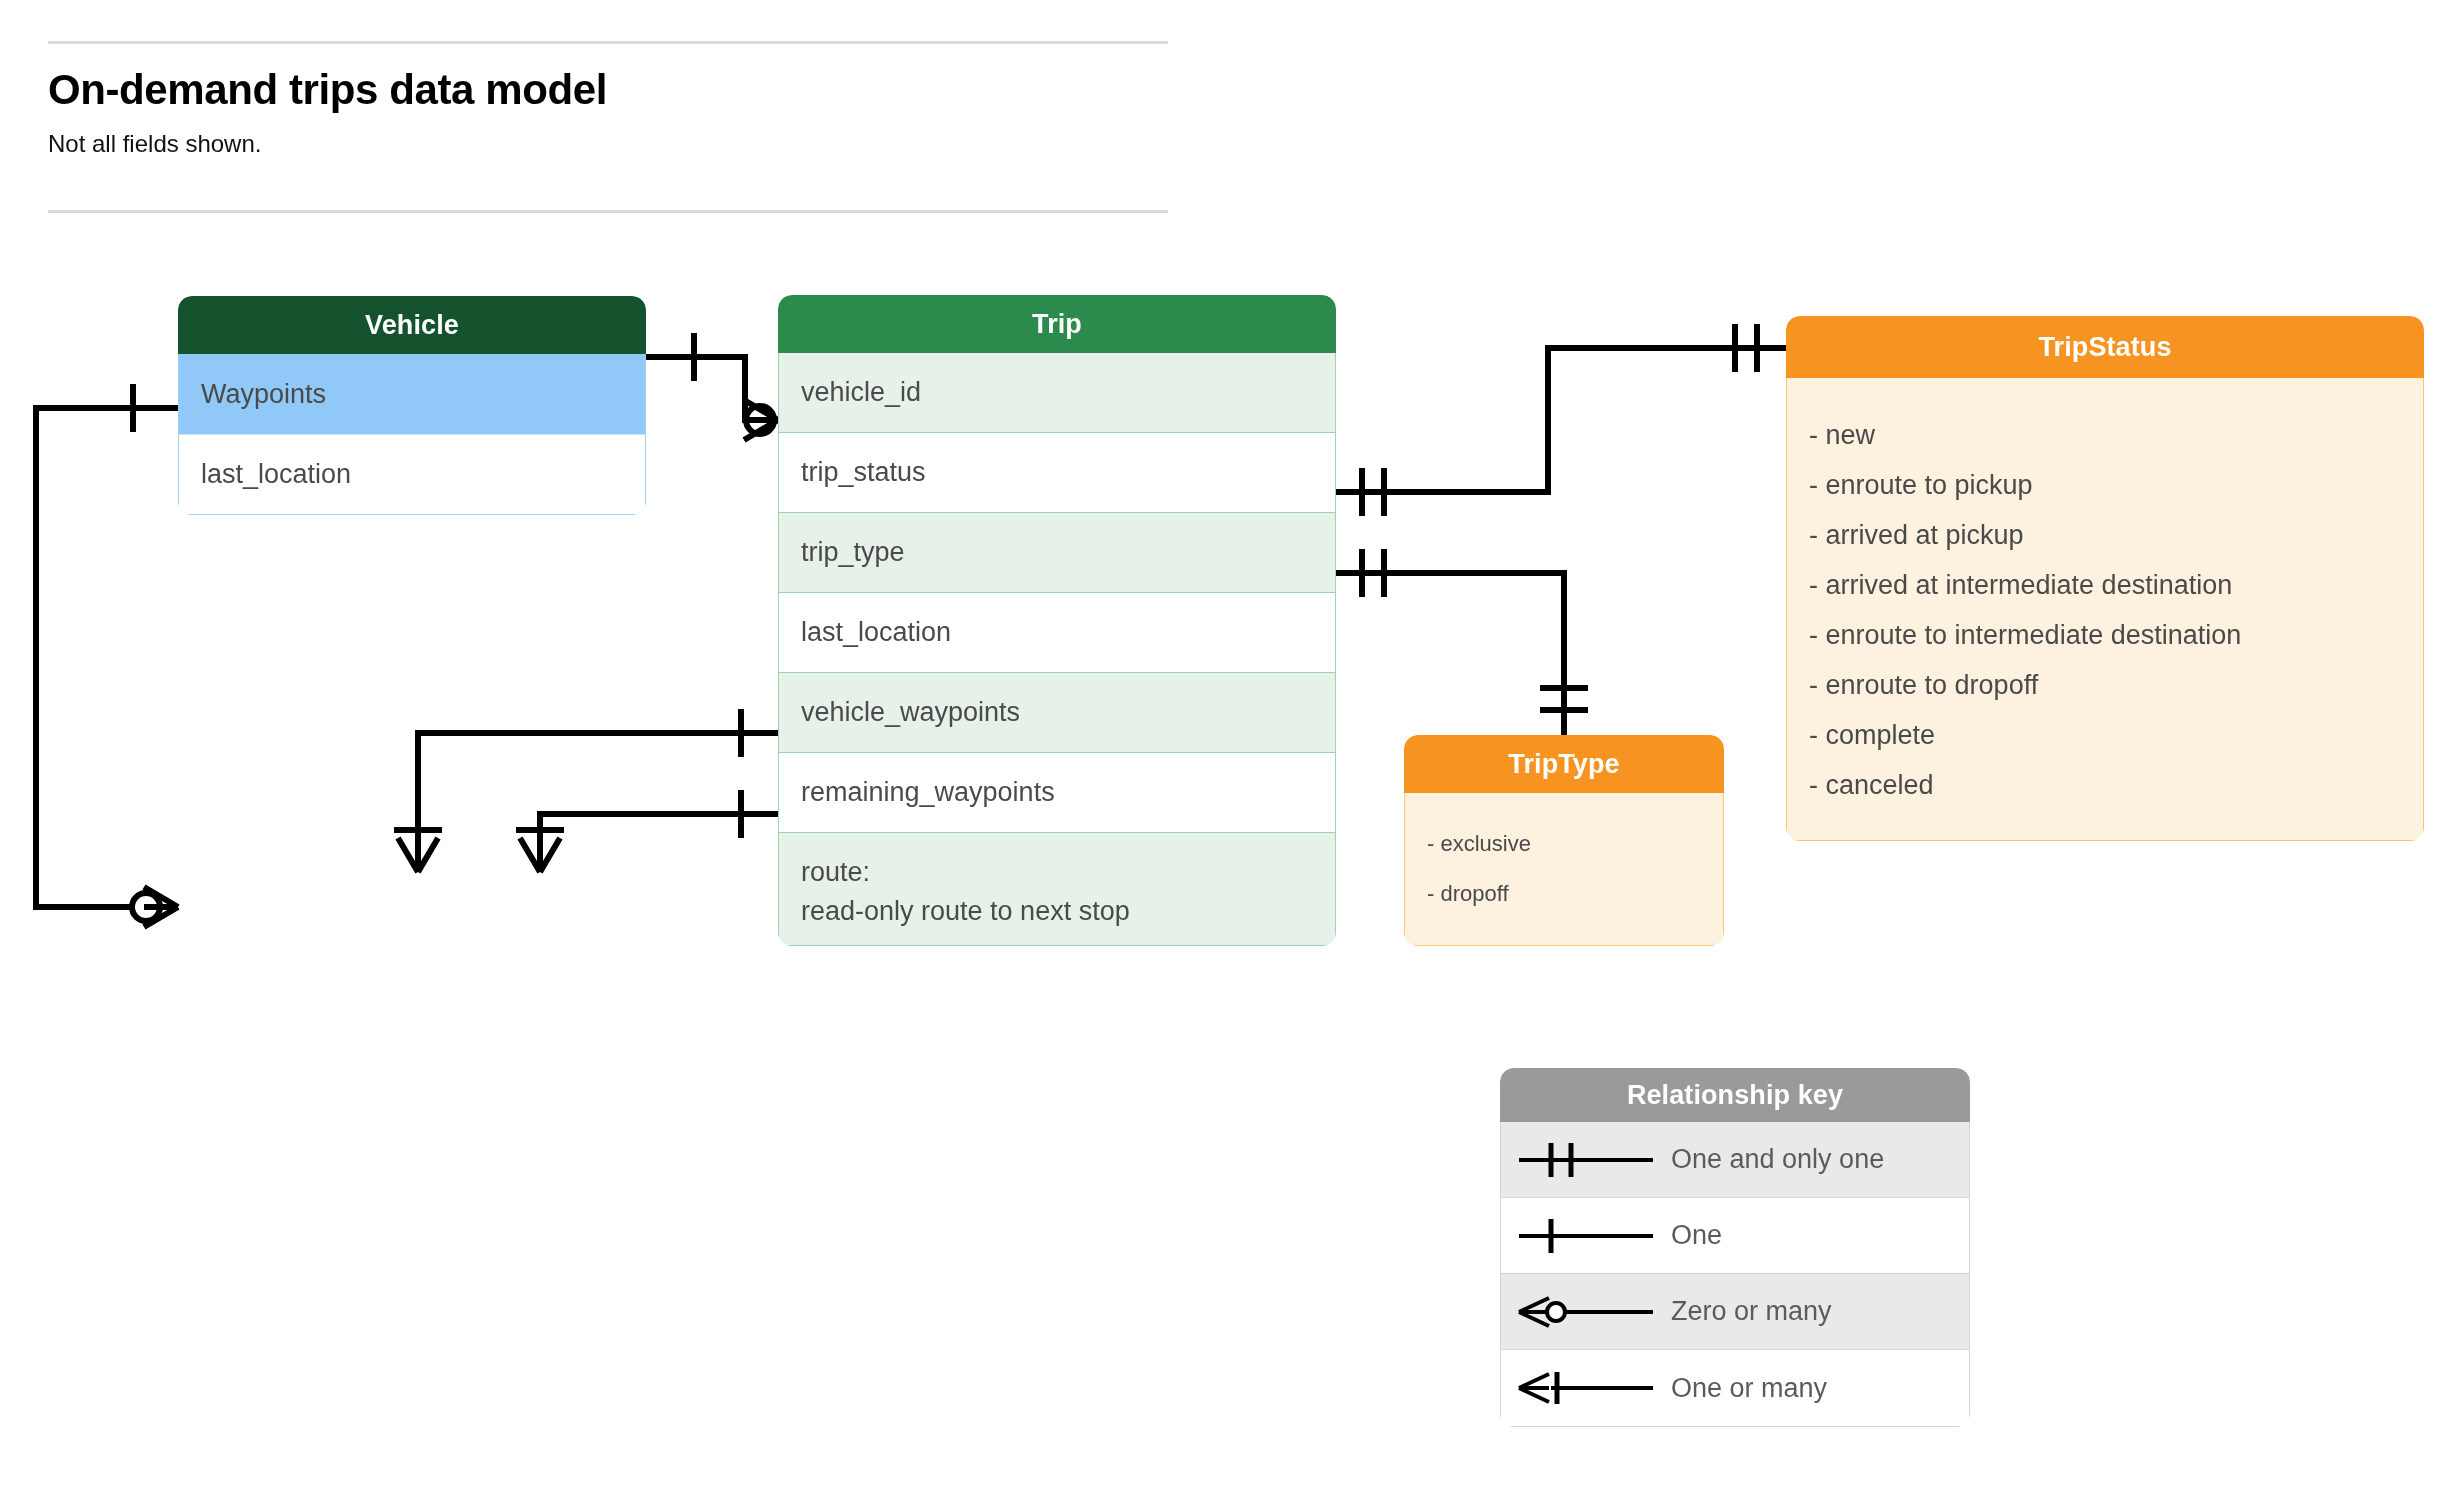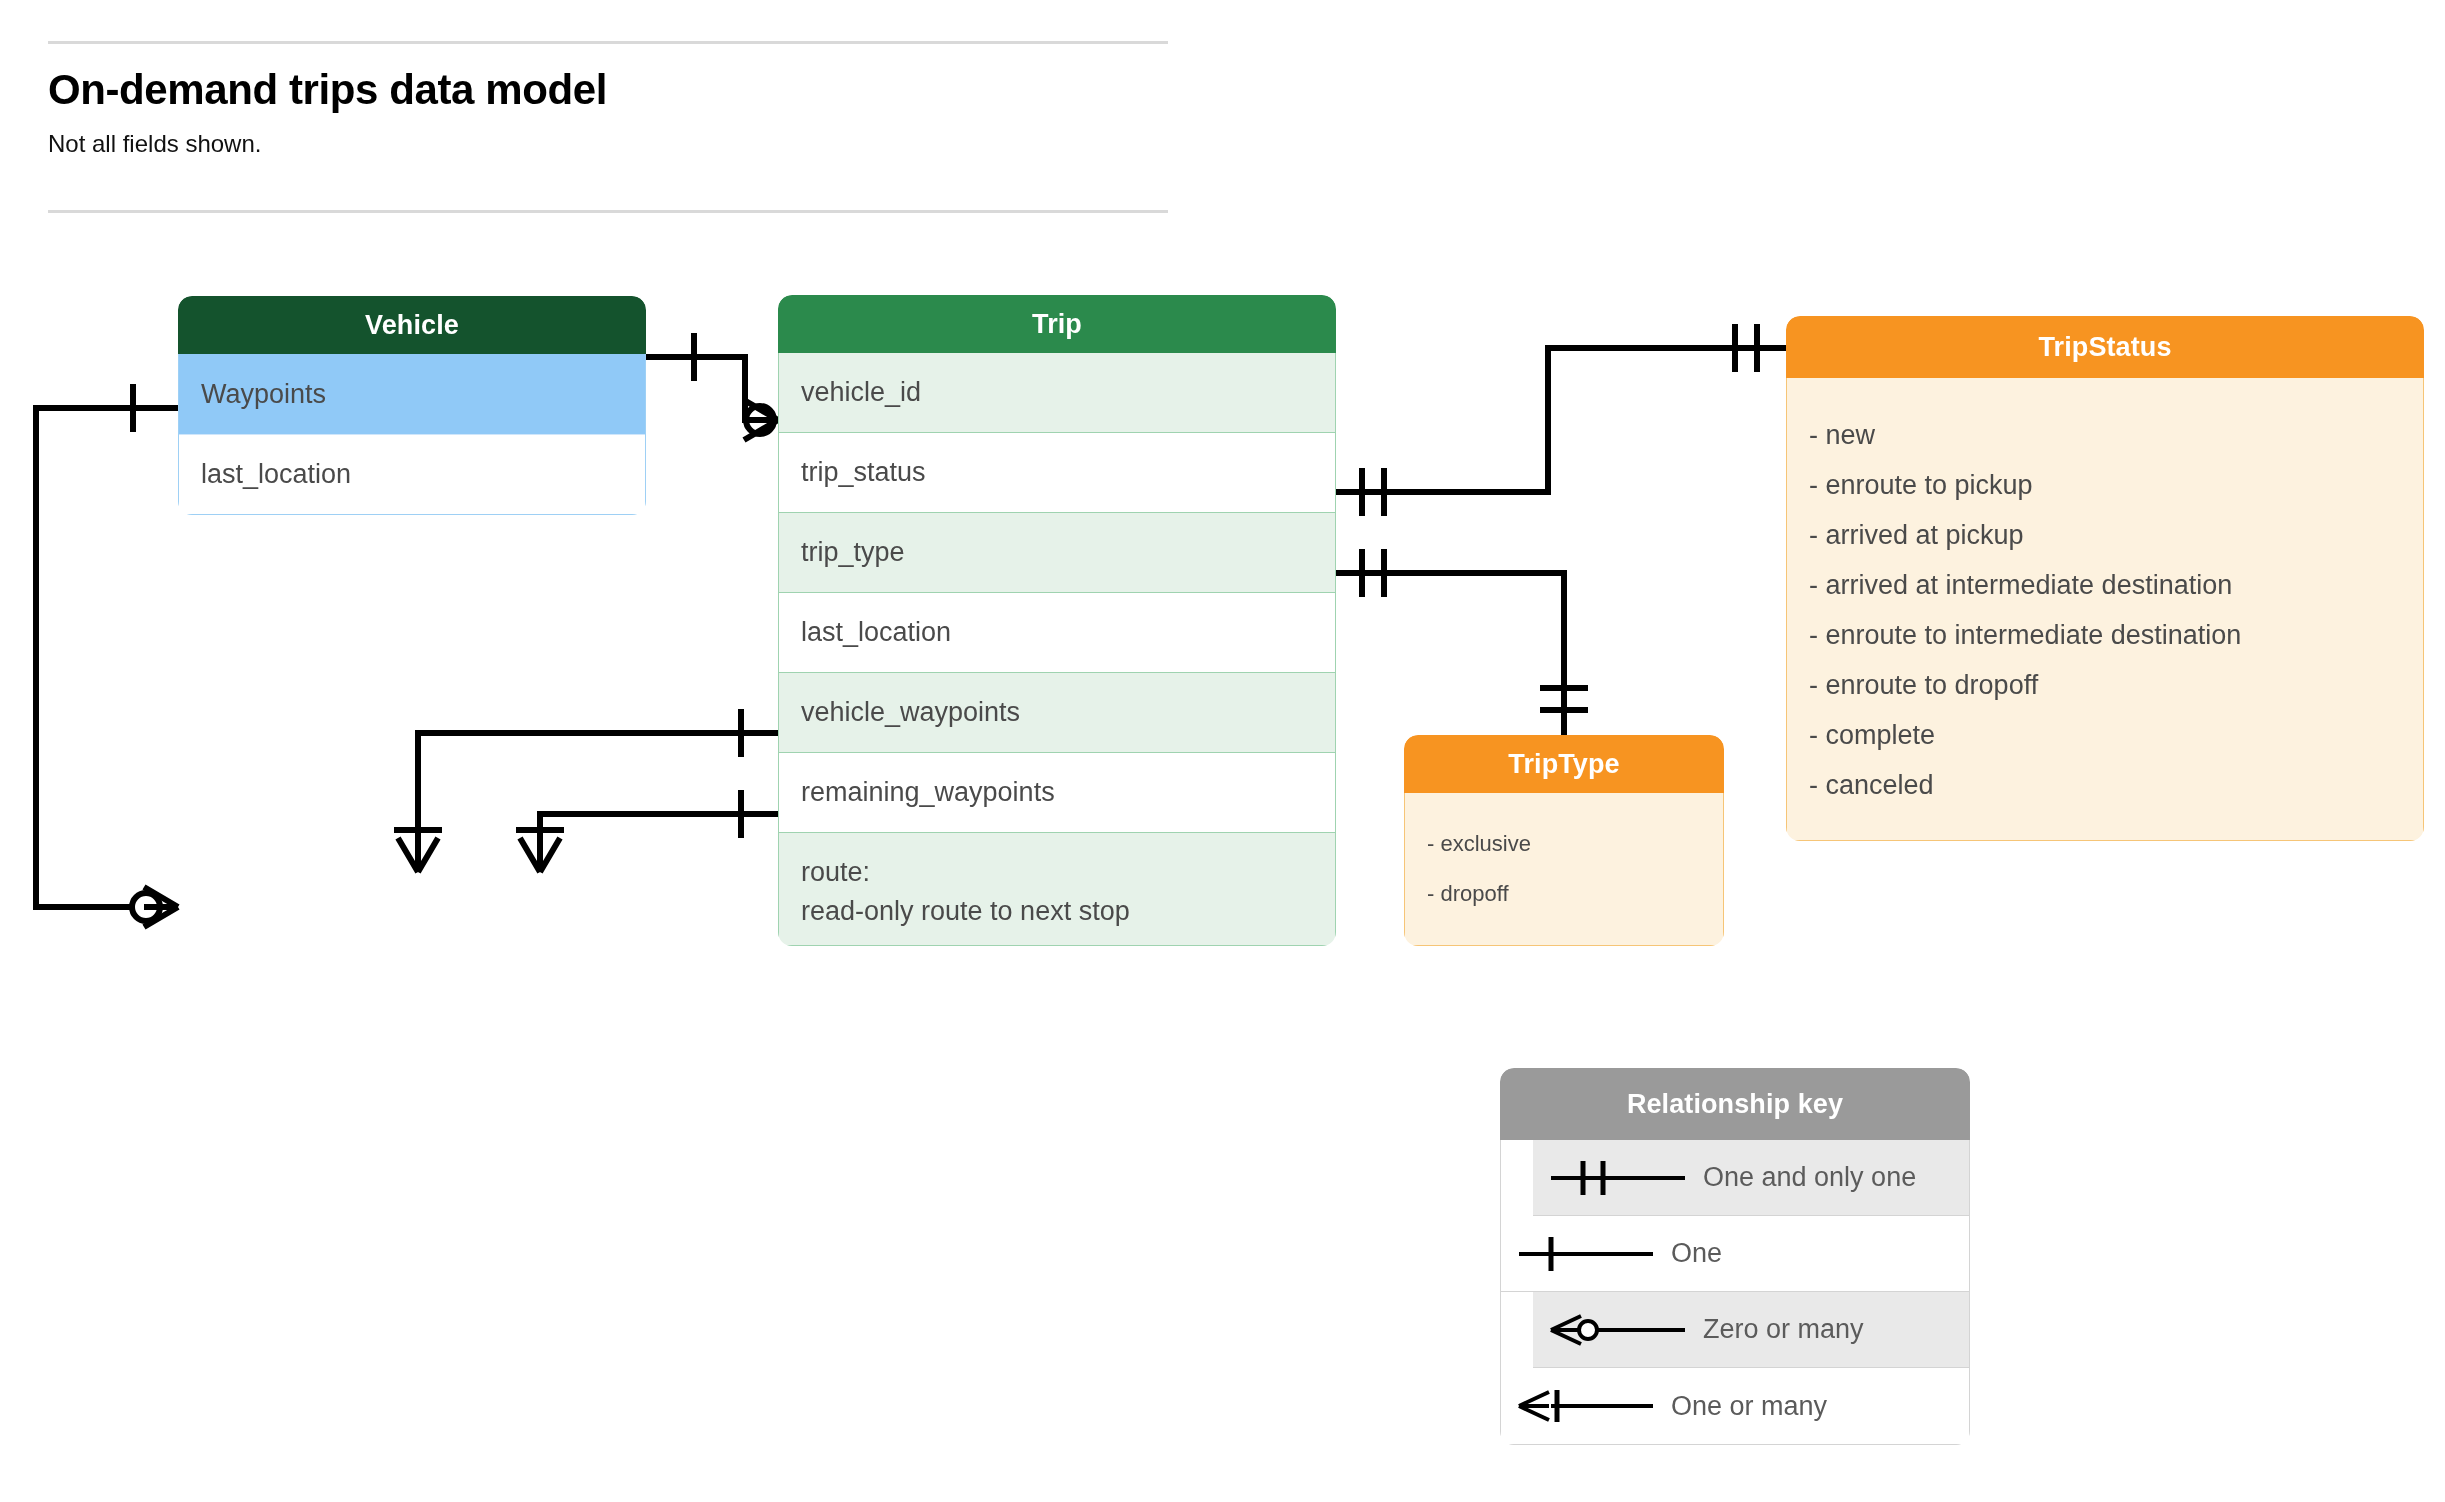--- a/index.html
+++ b/index.html
@@ -143,31 +143,31 @@
   
   #relkey {
     position: absolute;
     left: 1500px;
     top: 1068px;
     width: 470px;
     border-radius: 14px;
     overflow: hidden;
     z-index: 5;
   }
-  #relkey .entity-head { background: #9a9a9a; height: 72px; border-radius: 14px 14px 0 0; font-size: 27px; }
+  #relkey .entity-head { background: #9a9a9a; height: 54px; border-radius: 14px 14px 0 0; font-size: 27px; }
   #relkey .key-body { border: 1px solid #d4d4d4; border-top: none; border-radius: 0 0 6px 6px; }
   #relkey .key-row {
     box-sizing: border-box;
     display: flex;
     align-items: center;
     height: 76px;
     border-bottom: 1px solid #d4d4d4;
   }
   #relkey .key-row:last-child { border-bottom: none; }
-  #relkey .key-row.shade { background: #e9e9e9; margin-left: 32px; }
+  #relkey .key-row.shade { background: #e9e9e9; }
   #relkey .key-row.plain { background: #ffffff; }
   #relkey .key-glyph { width: 170px; flex: none; display: flex; align-items: center; justify-content: center; }
   #relkey .key-label { font-size: 27px; color: #5b5b5b; white-space: nowrap; }
 
   
   #connectors {
     position: absolute;
     left: 0; top: 0;
     width: 2445px; height: 1502px;
     z-index: 1;

